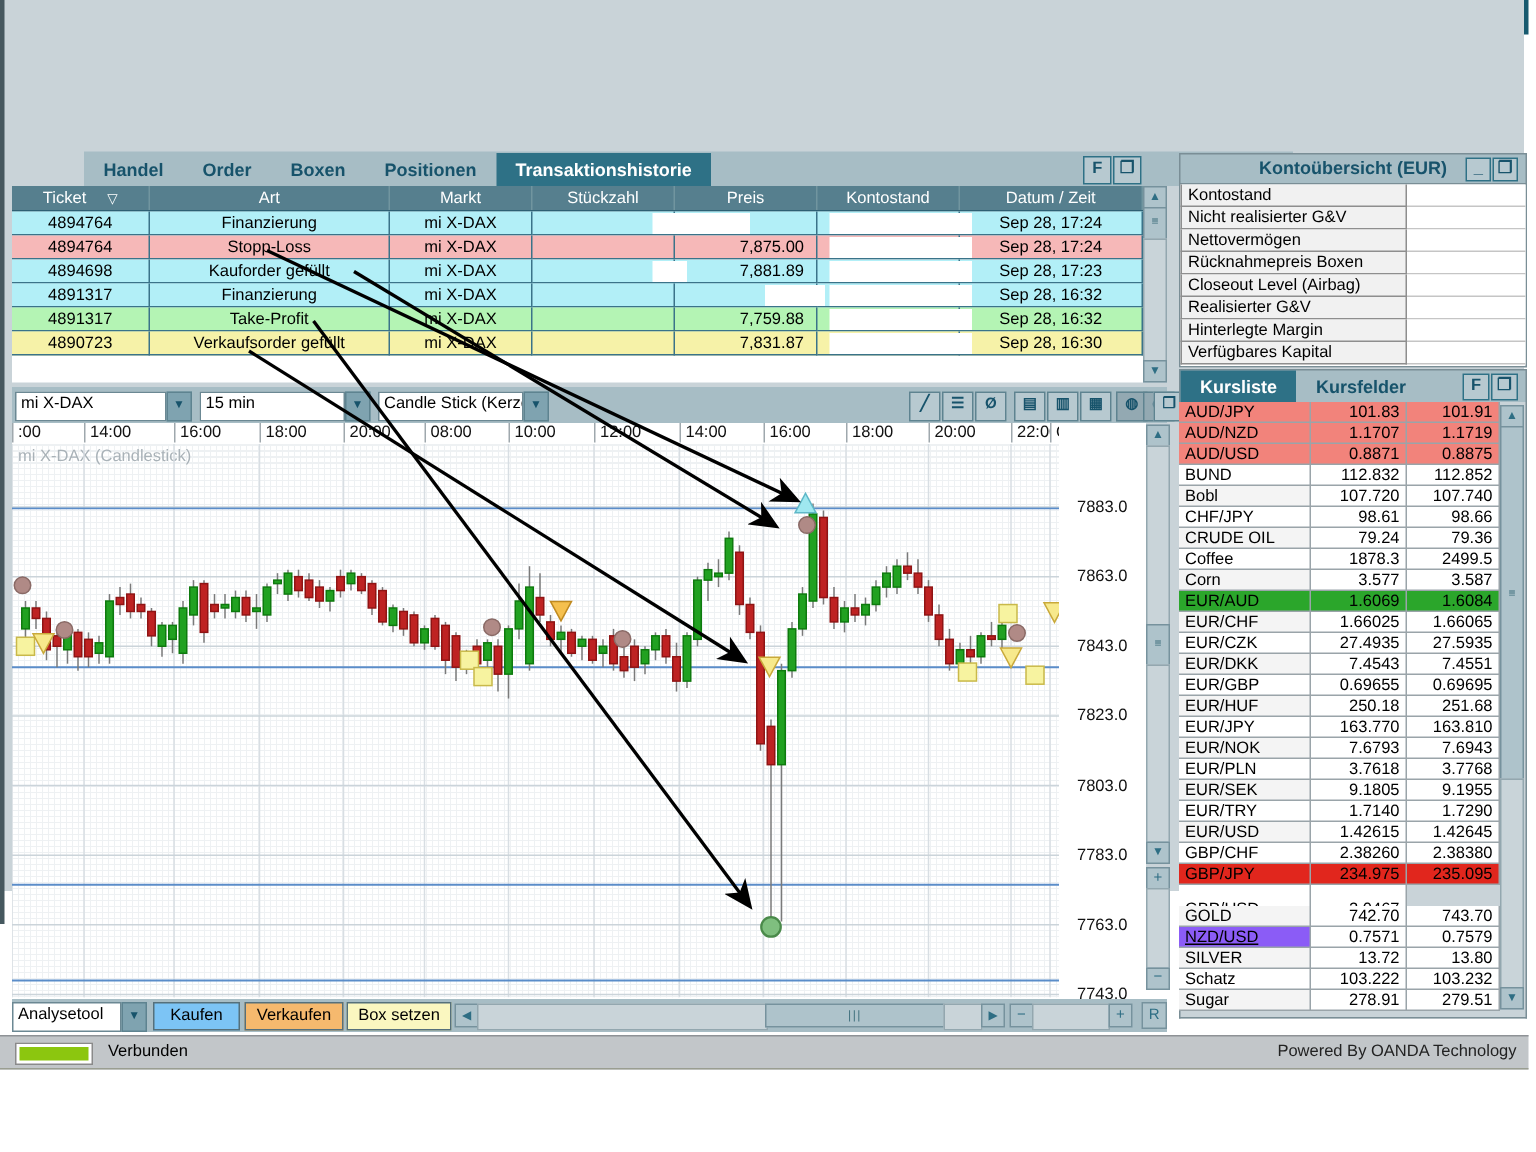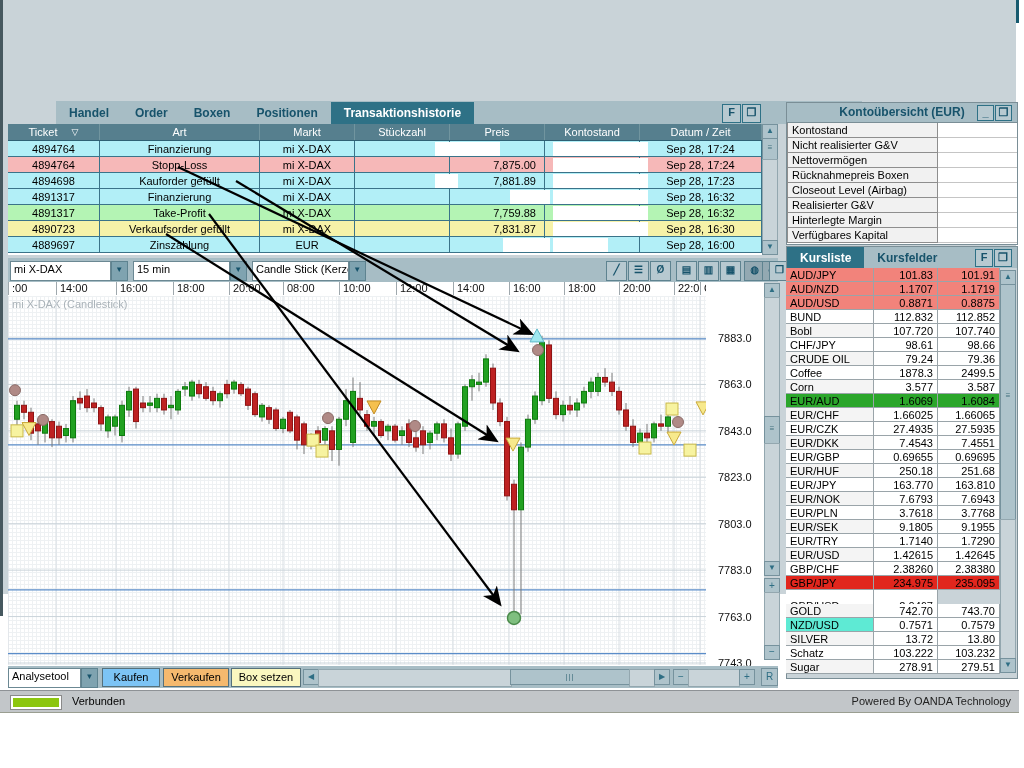--- a/index.html
+++ b/index.html
@@ -181,31 +181,20 @@
       </div>
       <div class="hrow" style="background: rgb(246, 242, 168); position: relative;">
         <div class="c">4890723</div>
         <div class="c">Verkaufsorder gefüllt</div>
         <div class="c">mi X-DAX</div>
         <div class="c"></div>
         <div class="c" style="justify-content: flex-end; padding-right: 8px;">7,831.87</div>
         <div class="c"></div>
         <div class="c">Sep 28, 16:30</div>
         <div class="mask" style="left: 545px; width: 95px; position: absolute;"></div>
-      </div>
-      <div class="hrow" style="background: rgb(178, 239, 247); position: relative;">
-        <div class="c">4889697</div>
-        <div class="c">Zinszahlung</div>
-        <div class="c">EUR</div>
-        <div class="c"></div>
-        <div class="c" style="justify-content: flex-end; padding-right: 8px;"></div>
-        <div class="c"></div>
-        <div class="c">Sep 28, 16:00</div>
-        <div class="mask" style="left: 495px; width: 47px; position: absolute;"></div>
-        <div class="mask" style="left: 545px; width: 55px; position: absolute;"></div>
       </div>
     </div>
   <div class="abs sbtn" style="left:762px;top:124px;width:14px;height:13px;">▲</div>
   <div class="abs sthumb" style="left:762px;top:138px;width:14px;height:20px;line-height:18px;">≡</div>
   <div class="abs sbtrack" style="left:762px;top:159px;width:14px;height:81px;"></div>
   <div class="abs sbtn" style="left:762px;top:240px;width:14px;height:13px;">▼</div>
 
   <div class="abs" id="charttoolbar">
     <div class="combo" style="left:2px;width:118px;">
       <div class="txt" style="width:96px;">mi X-DAX</div>
@@ -730,21 +719,21 @@
         <div class="c n" style="background: rgb(255, 255, 255);">GBP/USD</div>
         <div class="c num" style="background: rgb(255, 255, 255);">2.0467</div>
         <div class="c num" style="background: rgb(255, 255, 255); margin-top: 32px;">2.0473</div>
       </div>
       <div class="qrow">
         <div class="c n" style="background: rgb(244, 244, 244);">GOLD</div>
         <div class="c num" style="background: rgb(255, 255, 255);">742.70</div>
         <div class="c num" style="background: rgb(255, 255, 255);">743.70</div>
       </div>
       <div class="qrow">
-        <div class="c n" style="background: #5eead4;">NZD/USD</div>
+        <div class="c n" style="background: #8b5cf6; text-decoration: underline;">NZD/USD</div>
         <div class="c num" style="background: rgb(255, 255, 255);">0.7571</div>
         <div class="c num" style="background: rgb(255, 255, 255);">0.7579</div>
       </div>
       <div class="qrow">
         <div class="c n" style="background: rgb(244, 244, 244);">SILVER</div>
         <div class="c num" style="background: rgb(255, 255, 255);">13.72</div>
         <div class="c num" style="background: rgb(255, 255, 255);">13.80</div>
       </div>
       <div class="qrow">
         <div class="c n" style="background: rgb(255, 255, 255);">Schatz</div>

